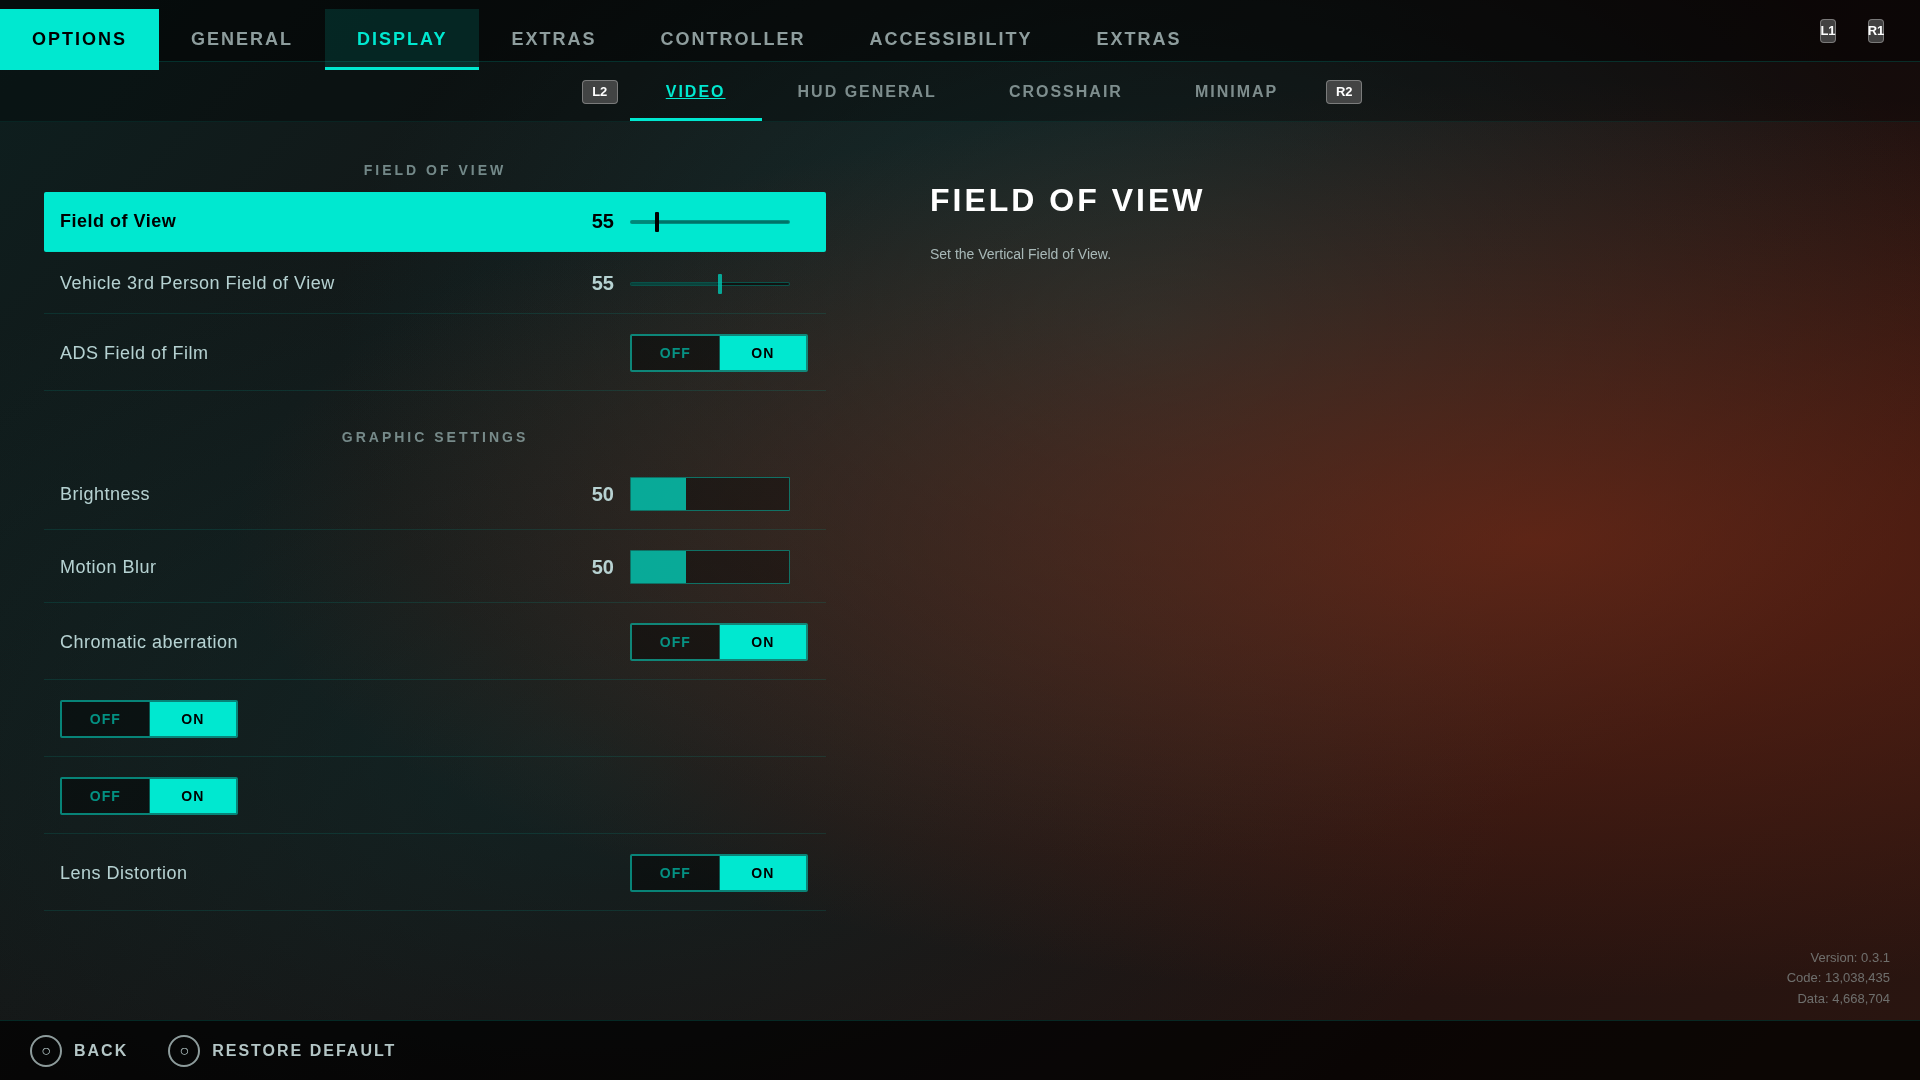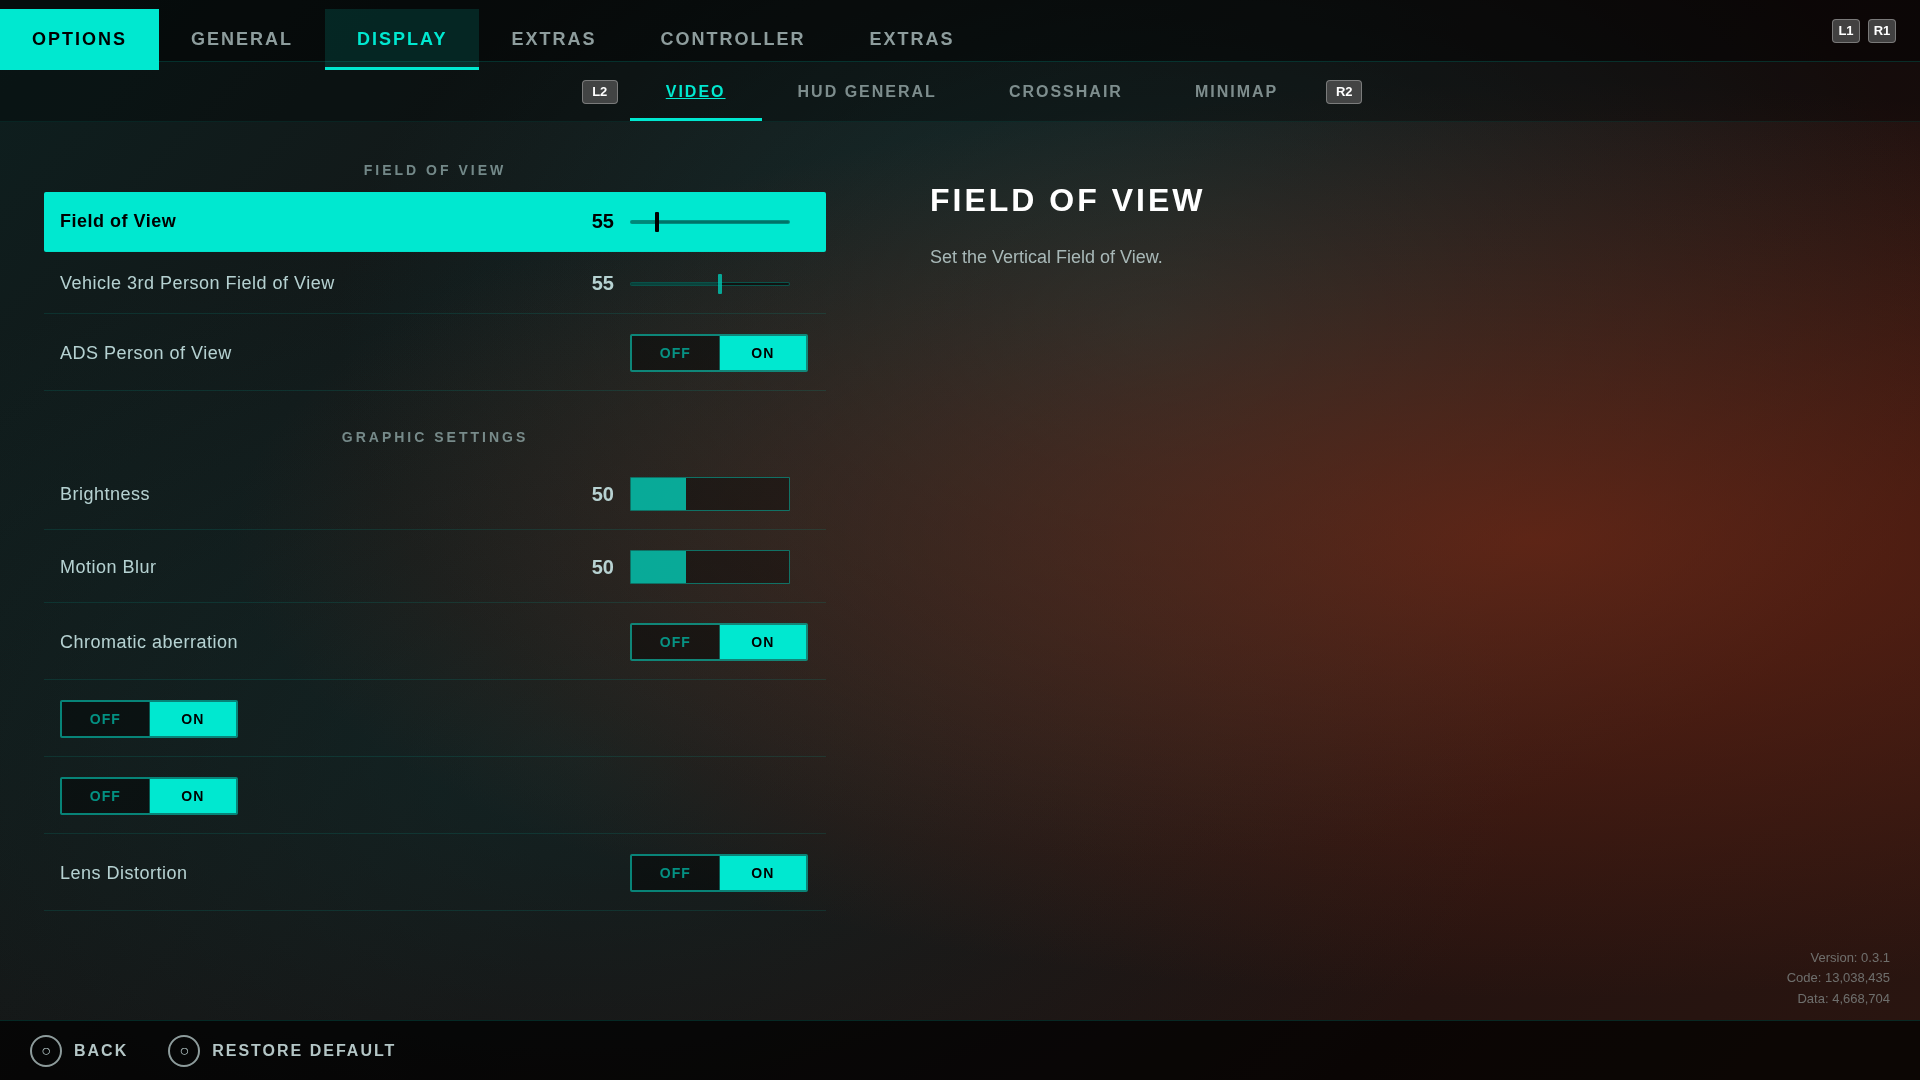--- a/index.html
+++ b/index.html
@@ -79,24 +79,24 @@
 
     .controller-btn {
       display: flex;
       align-items: center;
       justify-content: center;
       background: rgba(80,80,80,0.8);
       border: 1px solid rgba(255,255,255,0.3);
       color: #fff;
       font-size: 13px;
       font-weight: 700;
-      width: 28px;
+      width: 16px;
       height: 24px;
       border-radius: 4px;
-      margin: 0 4px;
+      margin: 0 16px;
     }
 
     .nav-right {
       margin-left: auto;
       display: flex;
       align-items: center;
       padding-right: 20px;
     }
 
     
@@ -329,21 +329,21 @@
 
     .info-title {
       font-size: 32px;
       font-weight: 700;
       letter-spacing: 3px;
       color: #fff;
       margin-bottom: 24px;
     }
 
     .info-desc {
-      font-size: 18px;
+      font-size: 14px;
       color: rgba(200,220,220,0.8);
       line-height: 1.6;
     }
 
     
     .bottom-bar {
       position: absolute;
       bottom: 0;
       left: 0;
       right: 0;
@@ -414,20 +414,23 @@
     <div class="nav-item active">
       <span>DISPLAY</span>
     </div>
     <div class="nav-item">
       <span>EXTRAS</span>
     </div>
     <div class="nav-item">
       <span>CONTROLLER</span>
     </div>
     <div class="nav-item">
+      <span>ACCESSIBILITY</span>
+    </div>
+    <div class="nav-item">
       <span>EXTRAS</span>
     </div>
     <div class="nav-right">
       <div class="controller-btn">L1</div>
       <div class="controller-btn">R1</div>
     </div>
   </nav>
 
   <nav class="sub-nav">
     <div class="sub-nav-btn">L2</div>
@@ -468,21 +471,21 @@
         <span class="setting-value-light">55</span>
         <div class="slider-container">
           <div class="slider-track">
             <div class="slider-fill" style="width: 55%;"></div>
             <div class="slider-thumb-light" style="left: 55%;"></div>
           </div>
         </div>
       </div>
 
       <div class="setting-row">
-        <span class="setting-label">ADS Person of View</span>
+        <span class="setting-label">ADS Field of Film</span>
         <div class="toggle-container">
           <div class="toggle">
             <div class="toggle-off">OFF</div>
             <div class="toggle-on">ON</div>
           </div>
         </div>
       </div>
 
       <div class="divider-section"></div>
 

